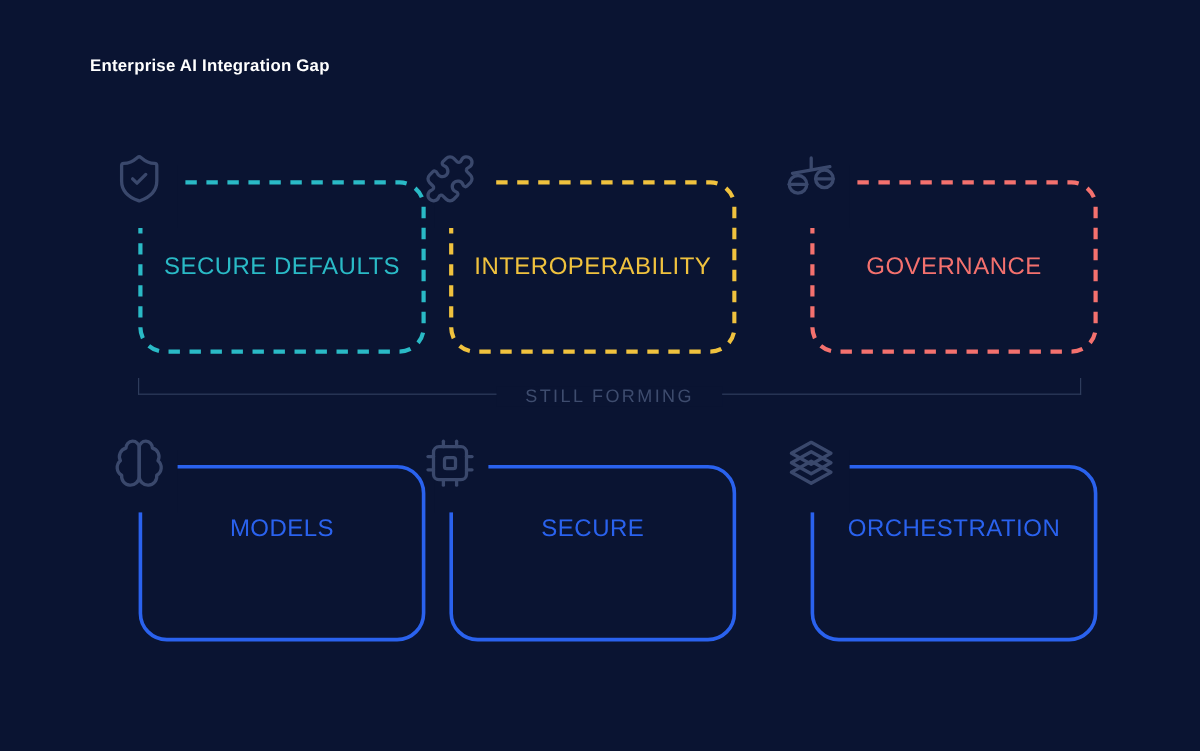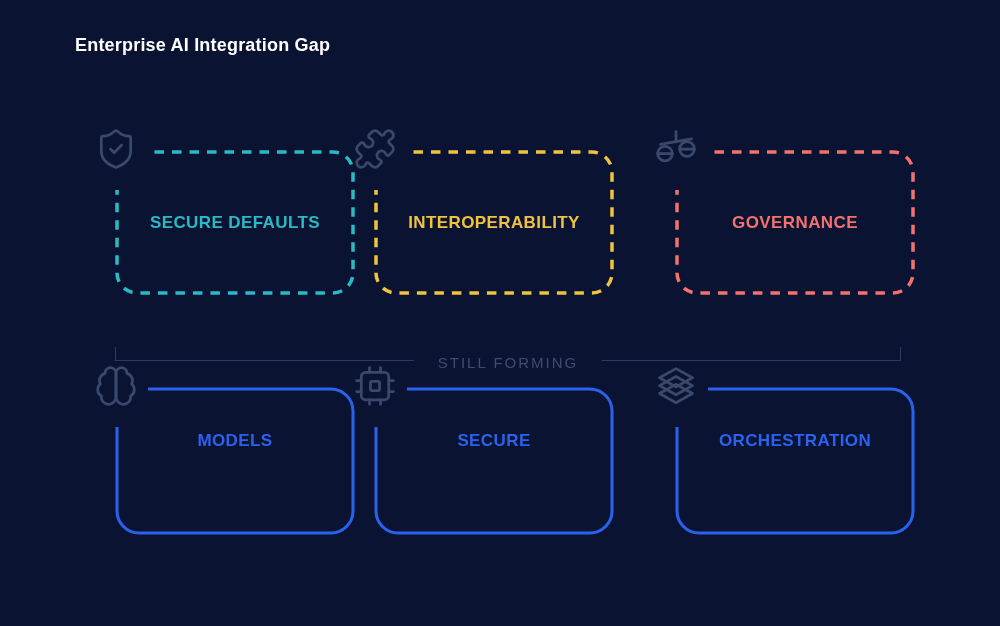--- a/index.html
+++ b/index.html
@@ -5,22 +5,22 @@
   * { margin: 0; padding: 0; box-sizing: border-box; }
   html, body { width: 1000px; height: 626px; }
   body {
     background: var(--bg, #0A1432);
     font-family: "Liberation Sans", sans-serif;
     overflow: hidden;
   }
   .canvas { position: relative; width: 1000px; height: 626px; }
 
   .page-title {
-    position: absolute; left: 75px; top: 35px;
-    font-size: 18px; font-weight: 700; letter-spacing: 0.2px;
+    position: absolute; left: 75px; top: 46px;
+    font-size: 14px; font-weight: 700; letter-spacing: 0.2px;
     color: var(--title, #ffffff);
   }
 
   
   .box { position: absolute; width: 240px; }
   .box .frame { position: absolute; left: 0; top: 0; display: block; }
   .box .frame rect { fill: none; stroke: var(--c); }
   .box.dashed .frame rect { stroke-width: 3.5; stroke-dasharray: 9.5 8; }
   .box.solid  .frame rect { stroke-width: 3; }
   .box .patch {
@@ -31,29 +31,29 @@
     position: absolute; left: -21px; top: -23px; width: 44px; height: 44px;
     color: var(--muted, #3A486C);
   }
   .box .icon svg {
     width: 44px; height: 44px; fill: none; stroke: currentColor;
     stroke-width: 1.5; stroke-linecap: round; stroke-linejoin: round;
   }
   .box .box-label {
     position: absolute; inset: 0; display: flex;
     align-items: center; justify-content: center;
-    font-size: 17px; font-weight: 700; letter-spacing: 0.4px;
+    font-size: 20px; font-weight: 400; letter-spacing: 0.4px;
     color: var(--c);
   }
   .row1 .box { top: 150px; height: 145px; }
   .row2 .box { top: 387px; height: 108px; }
   .col1 { left: 115px; } .col2 { left: 374px; } .col3 { left: 675px; text-align: center; }
 
   
-  .bracket { position: absolute; left: 115px; width: 786px; height: 14px; margin-top: 32px; }
+  .bracket { position: absolute; left: 115px; width: 786px; height: 14px; }
   .bracket .bracket-u {
     position: absolute; inset: 0;
     border: 1.5px solid var(--line, #2E3C5C); border-top: none;
   }
   .bracket .bracket-label {
     position: absolute; left: 50%; bottom: -10px; transform: translateX(-50%);
     background: var(--bg, #0A1432); padding: 0 24px; white-space: nowrap;
     font-size: 15px; font-weight: 500; letter-spacing: 2px;
     color: var(--label, #3E4C6E);
   }

